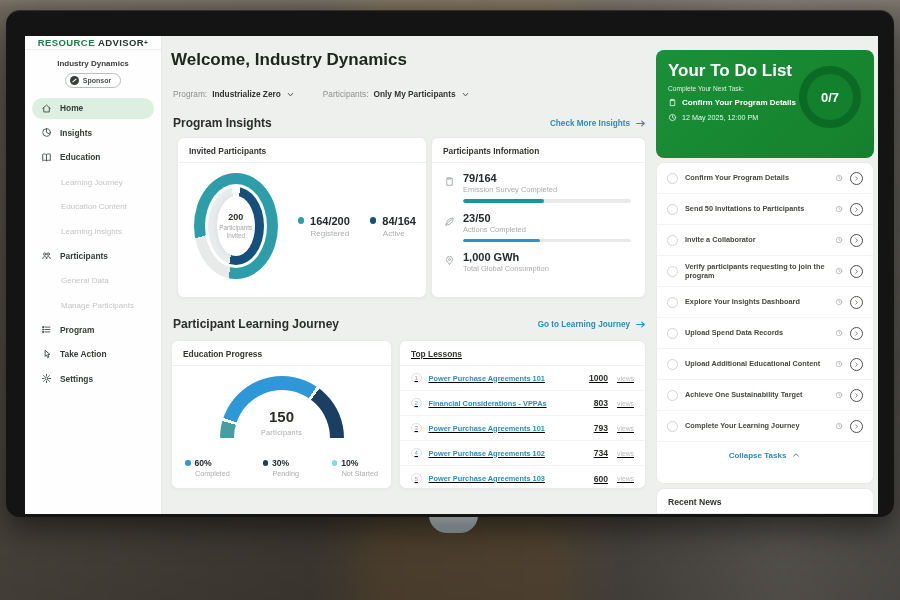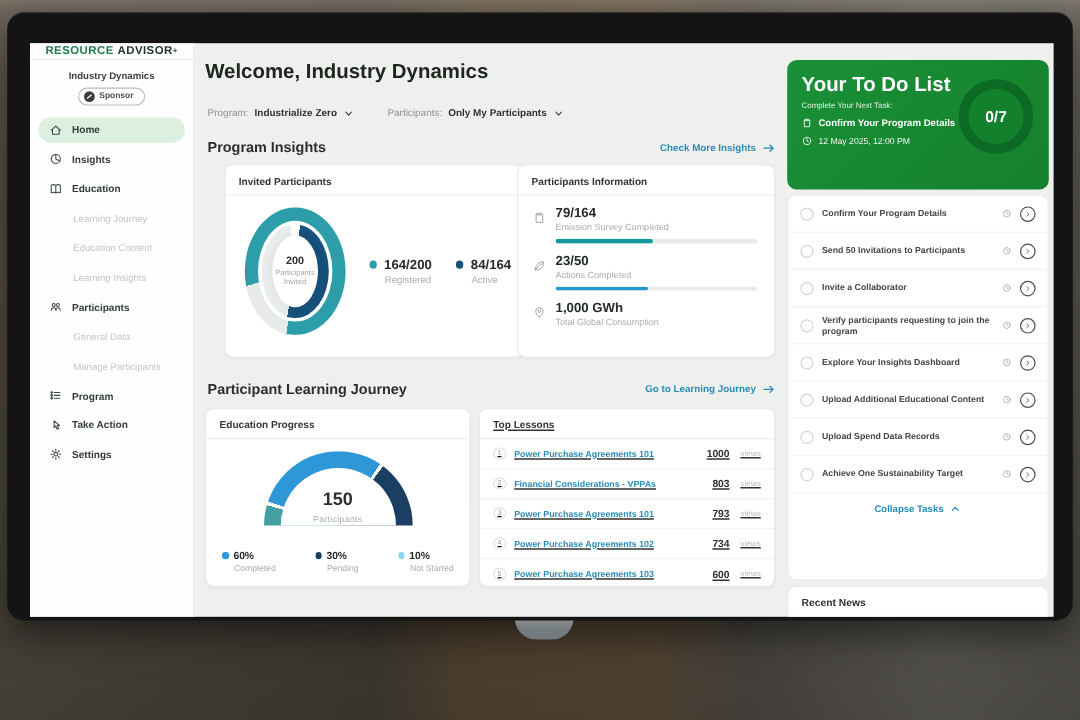--- a/index.html
+++ b/index.html
@@ -56,21 +56,21 @@
   .sec { position:absolute; left:148px; width:473px; display:flex; justify-content:space-between; align-items:center; }
   .sec.s1 { top:80px; } .sec.s2 { top:281px; }
   .sec-title { font-size:12px; font-weight:800; color:#2a2e29; }
   .sec-link { display:flex; align-items:center; gap:5px; font-size:8.2px; font-weight:700; color:#2b8cb8; cursor:pointer; }
   .sec-link svg { stroke:#2b8cb8; width:11px; height:11px; }
 
   .card { position:absolute; background:#fff; border-radius:7px; border:1px solid #e9ebe9;
     box-shadow:0 1px 3px rgba(0,0,0,.04); }
   .card-title { font-size:8.4px; font-weight:800; color:#33372f; padding:8px 11px 6px;
     border-bottom:1px solid #efefef; }
-  .c1 { left:162px; top:101px; width:250px; height:161px; }
+  .c1 { left:152px; top:101px; width:250px; height:161px; }
   .c2 { left:406px; top:101px; width:215px; height:161px; }
   .c3 { left:146px; top:304px; width:221px; height:149px; }
   .c4 { left:374px; top:304px; width:247px; height:149px;text-decoration:underline; }
 
   
   .c1-body { display:flex; align-items:center; padding:10px 10px 0 16px; }
   .donut { width:106px; height:106px; border-radius:50%; position:relative;
     background:conic-gradient(from 253deg, #2d9da9 0 295deg, #e7eae9 295deg 360deg); }
   .donut-mid { position:absolute; inset:11px; border-radius:50%; background:#fff; }
   .donut-inner { position:absolute; inset:14px; border-radius:50%;
@@ -507,47 +507,60 @@
             <path d="M8 4.8V8l2.2 1.4"></path>
           </svg>
       <span class="tbtn">
             <svg viewBox="0 0 16 16">
               <path d="M6.2 4.2 10 8l-3.8 3.8"></path>
             </svg>
           </span>
     </div>
     <div class="titem">
       <span class="tcheck"></span>
+      <span class="tlabel">Upload Spend Data Records</span>
+      <svg class="ticlock" viewBox="0 0 16 16">
+            <circle cx="8" cy="8" r="5.5"></circle>
+            <path d="M8 4.8V8l2.2 1.4"></path>
+          </svg>
+      <span class="tbtn">
+            <svg viewBox="0 0 16 16">
+              <path d="M6.2 4.2 10 8l-3.8 3.8"></path>
+            </svg>
+          </span>
+    </div>
+    <div class="titem">
+      <span class="tcheck"></span>
       <span class="tlabel">Upload Additional Educational Content</span>
       <svg class="ticlock" viewBox="0 0 16 16">
             <circle cx="8" cy="8" r="5.5"></circle>
             <path d="M8 4.8V8l2.2 1.4"></path>
           </svg>
       <span class="tbtn">
             <svg viewBox="0 0 16 16">
               <path d="M6.2 4.2 10 8l-3.8 3.8"></path>
             </svg>
           </span>
     </div>
     <div class="titem">
       <span class="tcheck"></span>
-      <span class="tlabel">Upload Spend Data Records</span>
-      <svg class="ticlock" viewBox="0 0 16 16">
-            <circle cx="8" cy="8" r="5.5"></circle>
-            <path d="M8 4.8V8l2.2 1.4"></path>
-          </svg>
-      <span class="tbtn">
-            <svg viewBox="0 0 16 16">
-              <path d="M6.2 4.2 10 8l-3.8 3.8"></path>
-            </svg>
-          </span>
-    </div>
-    <div class="titem">
-      <span class="tcheck"></span>
       <span class="tlabel">Achieve One Sustainability Target</span>
+      <svg class="ticlock" viewBox="0 0 16 16">
+            <circle cx="8" cy="8" r="5.5"></circle>
+            <path d="M8 4.8V8l2.2 1.4"></path>
+          </svg>
+      <span class="tbtn">
+            <svg viewBox="0 0 16 16">
+              <path d="M6.2 4.2 10 8l-3.8 3.8"></path>
+            </svg>
+          </span>
+    </div>
+    <div class="titem">
+      <span class="tcheck"></span>
+      <span class="tlabel">Complete Your Learning Journey</span>
       <svg class="ticlock" viewBox="0 0 16 16">
             <circle cx="8" cy="8" r="5.5"></circle>
             <path d="M8 4.8V8l2.2 1.4"></path>
           </svg>
       <span class="tbtn">
             <svg viewBox="0 0 16 16">
               <path d="M6.2 4.2 10 8l-3.8 3.8"></path>
             </svg>
           </span>
     </div>

